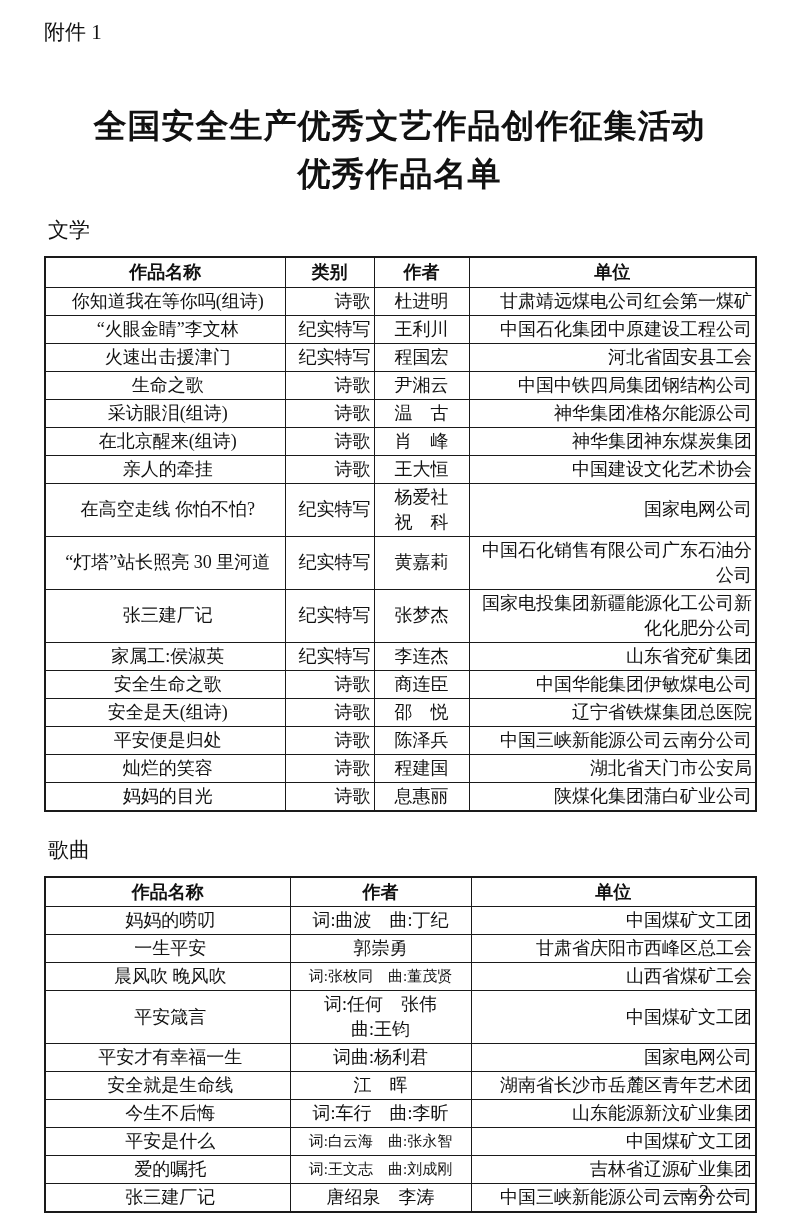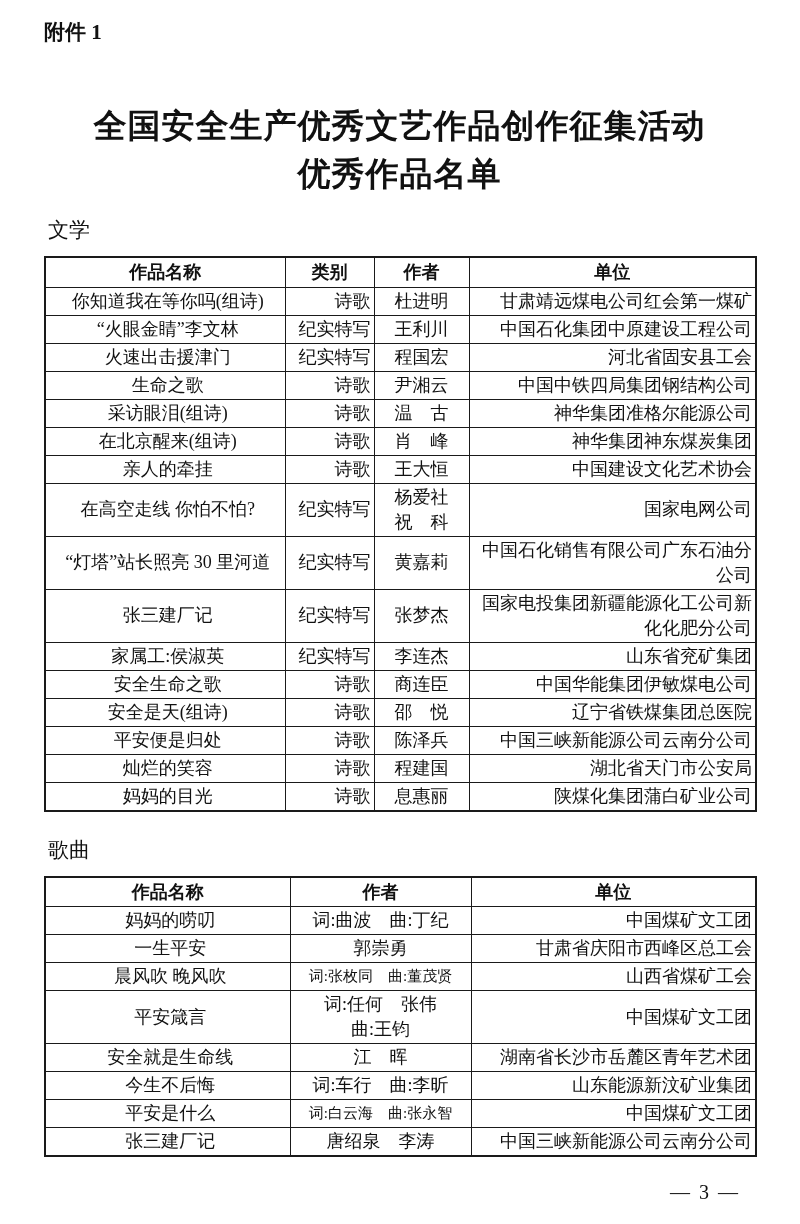--- a/index.html
+++ b/index.html
@@ -11,21 +11,20 @@
     font-family:"Liberation Serif","DejaVu Serif",serif;
     color:#111;
     box-sizing:border-box;
     padding:18px 45px 0 44px;
     overflow:hidden;
   }
   .attachment{
     font-size:21px;
     line-height:28px;
     margin:0;
-    font-weight:bold;
   }
   .doc-title{
     font-size:33px;
     font-weight:700;
     text-align:center;
     line-height:48px;
     letter-spacing:1px;
     margin:56px 0 0 0;
   }
   .section-heading{
@@ -234,35 +233,45 @@
         <td class="c-author small">词:张枚同　曲:董茂贤</td>
         <td class="c-unit">山西省煤矿工会</td>
       </tr>
       <tr>
         <td class="c-title">平安箴言</td>
         <td class="c-author">词:任何　张伟
 曲:王钧</td>
         <td class="c-unit">中国煤矿文工团</td>
       </tr>
       <tr>
+        <td class="c-title">平安才有幸福一生</td>
+        <td class="c-author">词曲:杨利君</td>
+        <td class="c-unit">国家电网公司</td>
+      </tr>
+      <tr>
         <td class="c-title">安全就是生命线</td>
         <td class="c-author">江　晖</td>
         <td class="c-unit">湖南省长沙市岳麓区青年艺术团</td>
       </tr>
       <tr>
         <td class="c-title">今生不后悔</td>
         <td class="c-author">词:车行　曲:李昕</td>
         <td class="c-unit">山东能源新汶矿业集团</td>
       </tr>
       <tr>
         <td class="c-title">平安是什么</td>
         <td class="c-author small">词:白云海　曲:张永智</td>
         <td class="c-unit">中国煤矿文工团</td>
       </tr>
       <tr>
+        <td class="c-title">爱的嘱托</td>
+        <td class="c-author small">词:王文志　曲:刘成刚</td>
+        <td class="c-unit">吉林省辽源矿业集团</td>
+      </tr>
+      <tr>
         <td class="c-title">张三建厂记</td>
         <td class="c-author">唐绍泉　李涛</td>
         <td class="c-unit">中国三峡新能源公司云南分公司</td>
       </tr>
     </tbody>
   </table>
 
   <div class="page-number">— 3 —</div>
 
 </div>

